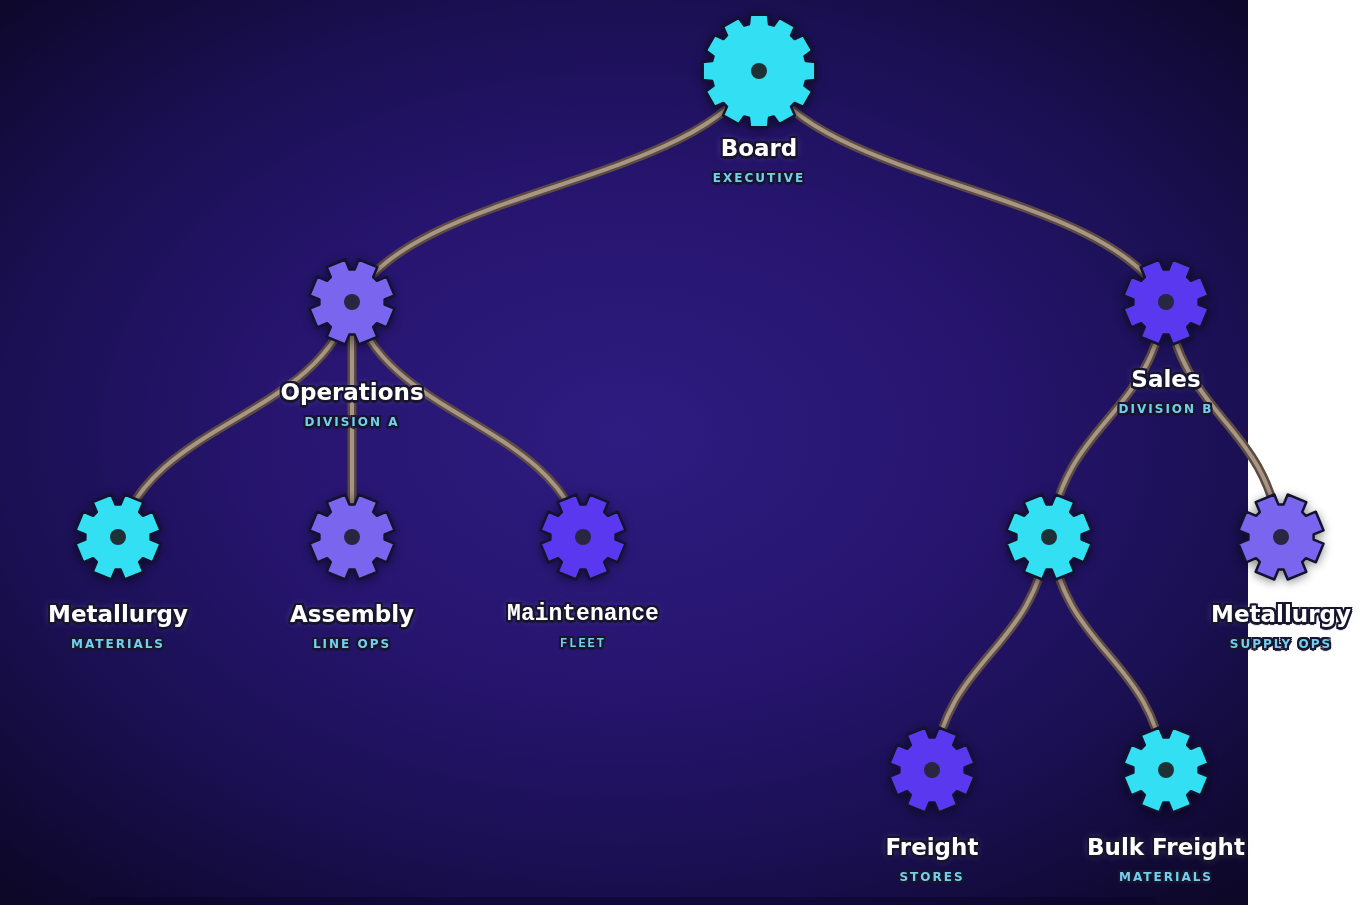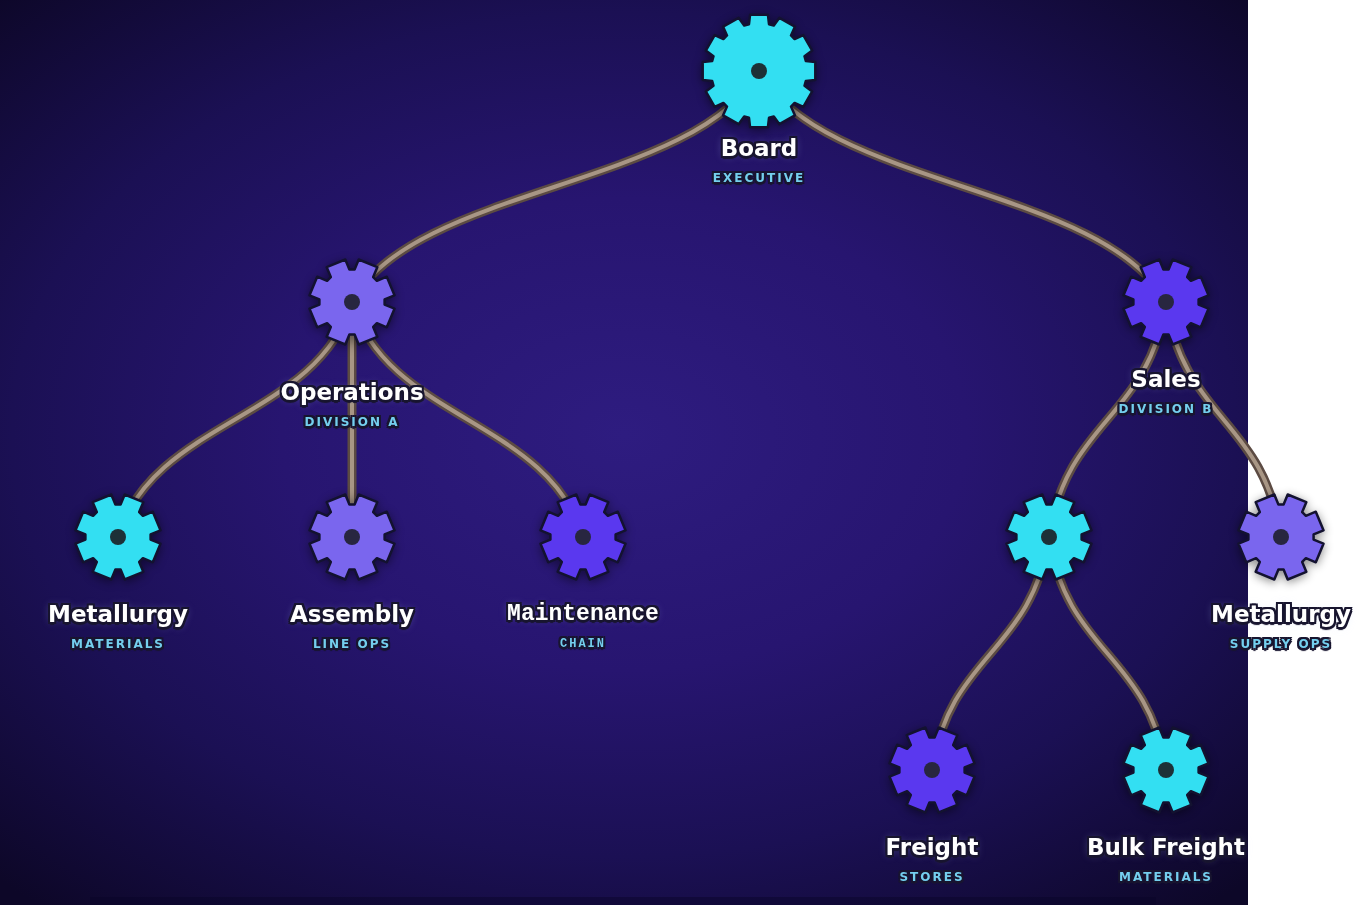--- a/index.html
+++ b/index.html
@@ -135,21 +135,21 @@
       <div class="node-label" style="left: 1166px; top: 365px;">
         <div class="name">Sales</div>
         <div class="role">DIVISION B</div>
       </div>
       <div class="node-label" style="left: 352px; top: 600px;">
         <div class="name">Assembly</div>
         <div class="role">LINE OPS</div>
       </div>
       <div class="node-label" style="left: 583px; top: 600px; font-family: Liberation Mono, monospace;">
         <div class="name">Maintenance</div>
-        <div class="role">CHAIN</div>
+        <div class="role">FLEET</div>
       </div>
       <div class="node-label" style="left: 1281px; top: 600px;">
         <div class="name">Metallurgy</div>
         <div class="role">SUPPLY OPS</div>
       </div>
       <div class="node-label" style="left: 932px; top: 833px;">
         <div class="name">Freight</div>
         <div class="role">STORES</div>
       </div>
       <div class="node-label" style="left: 1166px; top: 833px;">

